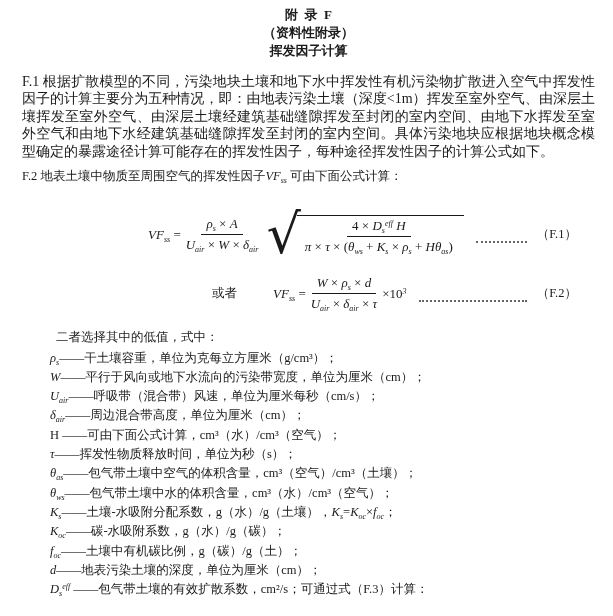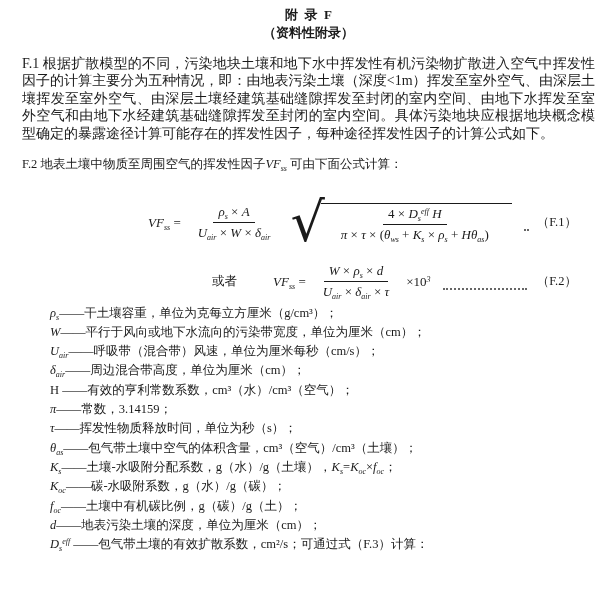--- a/index.html
+++ b/index.html
@@ -3,50 +3,51 @@
 <meta charset="utf-8">
 <style>
   html,body{margin:0;padding:0;}
   body{
     width:613px;height:616px;overflow:hidden;background:#ffffff;color:#1a1a1a;
     font-family:"Liberation Serif","DejaVu Serif",serif;
   }
   .page{box-sizing:border-box;width:613px;height:616px;padding:6px 18px 8px 22px;}
   .title-line{text-align:center;font-weight:bold;font-size:13px;line-height:18px;white-space:pre;}
   .para{font-size:14px;line-height:17.4px;text-align:justify;margin:13px 0 0 0;}
-  .f2line{font-size:12.5px;line-height:17px;margin-top:14px;white-space:nowrap;}
+  .f2line{font-size:12.5px;line-height:17px;margin-top:8px;white-space:nowrap;}
   .mi{font-style:italic;}
   sub,sup{font-size:8px;line-height:0;font-style:italic;}
   sub{vertical-align:-0.35em;}
   sup{vertical-align:0.55em;}
   .formula-row{display:flex;align-items:center;}
   #f1row{margin-top:8px;height:74px;}
   #f2row{height:44px;margin-top:0;}
   .math{display:inline-flex;align-items:center;font-size:13px;white-space:nowrap;}
-  .frac{display:inline-flex;flex-direction:column;align-items:center;margin:0 12px;}
+  .frac{display:inline-flex;flex-direction:column;align-items:center;margin:0 0;}
   .frac .num{padding:0 5px 2px;border-bottom:1.2px solid #1a1a1a;white-space:nowrap;text-align:center;}
   .frac .den{padding:2px 5px 0;white-space:nowrap;text-align:center;font-family:Liberation Serif, serif;}
   .sqrt{display:inline-flex;align-items:center;margin-left:3px;}
   .radical{font-size:54px;line-height:0;margin-right:-4px;font-family:"DejaVu Serif",serif;font-weight:400;}
   .radicand{border-top:1.5px solid #1a1a1a;padding:2px 6px 0 3px;}
   .leader{flex:1;border-bottom:2px dotted #666;height:0;margin:0 10px 0 12px;position:relative;top:7px;}
   .eq-label{font-size:12.5px;white-space:nowrap;margin-right:18px;}
   #f1math{margin-left:126px;}
   .f2-prefix{font-size:12.5px;margin-left:190px;}
   #f2math{margin-left:36px;}
   .defs-intro{font-size:12.5px;margin:13px 0 3px 34px;}
   .def-line{margin-left:28px;font-size:12.5px;line-height:19.3px;white-space:nowrap;}
 </style>
 </head>
 <body>
 
 <div class="page">
 
   <div class="title-line">附  录  F</div>
   <div class="title-line">（资料性附录）</div>
+  <div class="title-line">挥发因子计算</div>
 
   <p class="para">F.1  根据扩散模型的不同，污染地块土壤和地下水中挥发性有机污染物扩散进入空气中挥发性因子的计算主要分为五种情况，即：由地表污染土壤（深度&lt;1m）挥发至室外空气、由深层土壤挥发至室外空气、由深层土壤经建筑基础缝隙挥发至封闭的室内空间、由地下水挥发至室外空气和由地下水经建筑基础缝隙挥发至封闭的室内空间。具体污染地块应根据地块概念模型确定的暴露途径计算可能存在的挥发性因子，每种途径挥发性因子的计算公式如下。</p>
 
   <p class="f2line">F.2  地表土壤中物质至周围空气的挥发性因子<span class="mi">VF</span><sub>ss</sub> 可由下面公式计算：</p>
 
   <div class="formula-row" id="f1row">
     <span class="math" id="f1math">
       <span><span class="mi">VF</span><sub>ss</sub> = </span>
       <span class="frac">
         <span class="num"><span class="mi">ρ</span><sub>s</sub> × <span class="mi">A</span></span>
@@ -73,28 +74,29 @@
       <span class="frac">
         <span class="num"><span class="mi">W</span> × <span class="mi">ρ</span><sub>s</sub> × <span class="mi">d</span></span>
         <span class="den"><span class="mi">U</span><sub>air</sub> × <span class="mi">δ</span><sub>air</sub> × <span class="mi">τ</span></span>
       </span>
       <span>×10<sup>3</sup></span>
     </span>
     <span class="leader"></span>
     <span class="eq-label">（F.2）</span>
   </div>
 
+  <div class="defs-intro">二者选择其中的低值，式中：</div>
 
   <div class="def-line"><span class="mi">ρ</span><sub>s</sub>——干土壤容重，单位为克每立方厘米（g/cm³）；</div>
   <div class="def-line"><span class="mi">W</span>——平行于风向或地下水流向的污染带宽度，单位为厘米（cm）；</div>
   <div class="def-line"><span class="mi">U</span><sub>air</sub>——呼吸带（混合带）风速，单位为厘米每秒（cm/s）；</div>
   <div class="def-line"><span class="mi">δ</span><sub>air</sub>——周边混合带高度，单位为厘米（cm）；</div>
-  <div class="def-line">H ——有效的亨利常数系数，cm³（水）/cm³（空气）；</div>
-  <div class="def-line"><span class="mi">π</span>——常数，3.14159；</div>
+  <div class="def-line">H ——可由下面公式计算，cm³（水）/cm³（空气）；</div>
   <div class="def-line"><span class="mi">τ</span>——挥发性物质释放时间，单位为秒（s）；</div>
   <div class="def-line"><span class="mi">θ</span><sub>as</sub>——包气带土壤中空气的体积含量，cm³（空气）/cm³（土壤）；</div>
+  <div class="def-line"><span class="mi">θ</span><sub>ws</sub>——包气带土壤中水的体积含量，cm³（水）/cm³（空气）；</div>
   <div class="def-line"><span class="mi">K</span><sub>s</sub>——土壤-水吸附分配系数，g（水）/g（土壤），<span class="mi">K</span><sub>s</sub>=<span class="mi">K</span><sub>oc</sub>×<span class="mi">f</span><sub>oc</sub>；</div>
   <div class="def-line"><span class="mi">K</span><sub>oc</sub>——碳-水吸附系数，g（水）/g（碳）；</div>
   <div class="def-line"><span class="mi">f</span><sub>oc</sub>——土壤中有机碳比例，g（碳）/g（土）；</div>
   <div class="def-line"><span class="mi">d</span>——地表污染土壤的深度，单位为厘米（cm）；</div>
   <div class="def-line"><span class="mi">D</span><sub>s</sub><sup>eff</sup> ——包气带土壤的有效扩散系数，cm²/s；可通过式（F.3）计算：</div>
 
 </div>
 
 </body></html>

